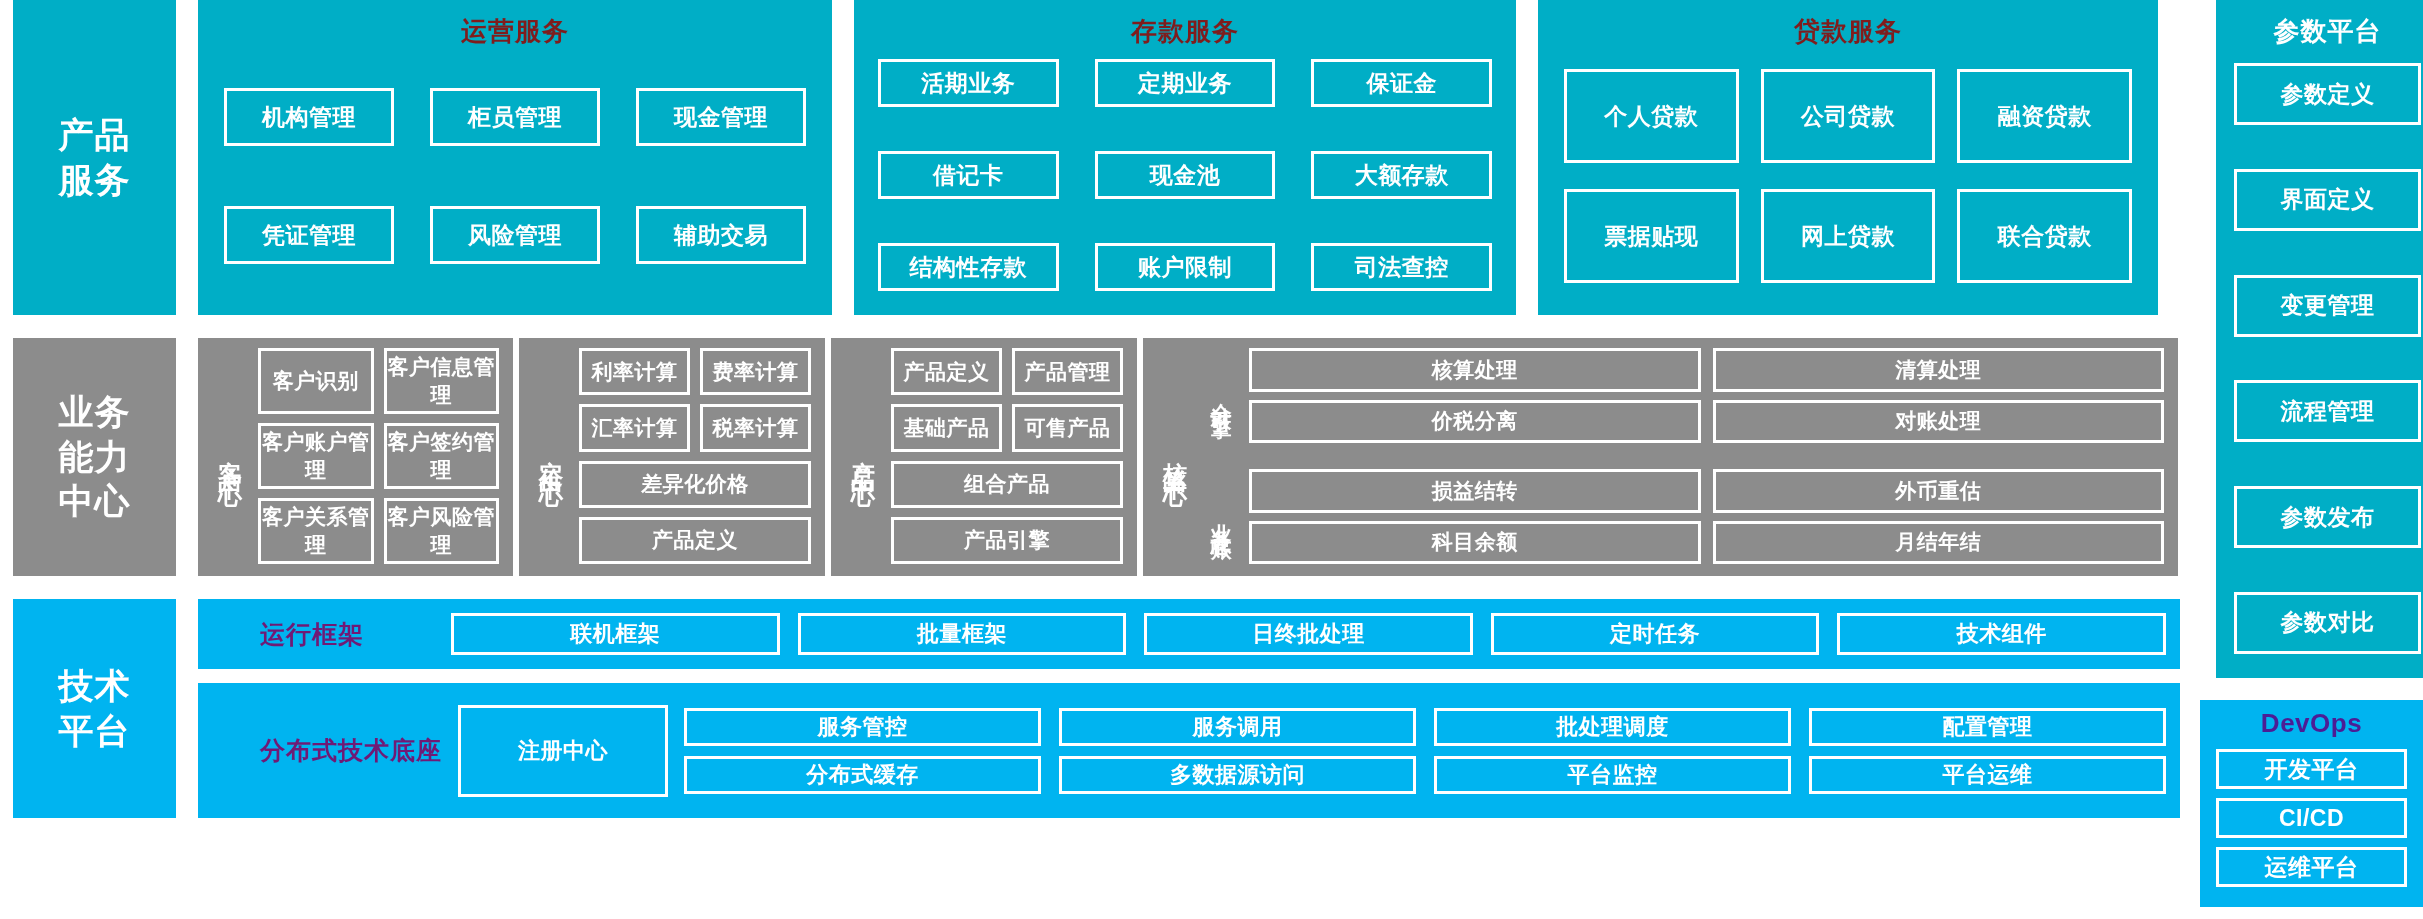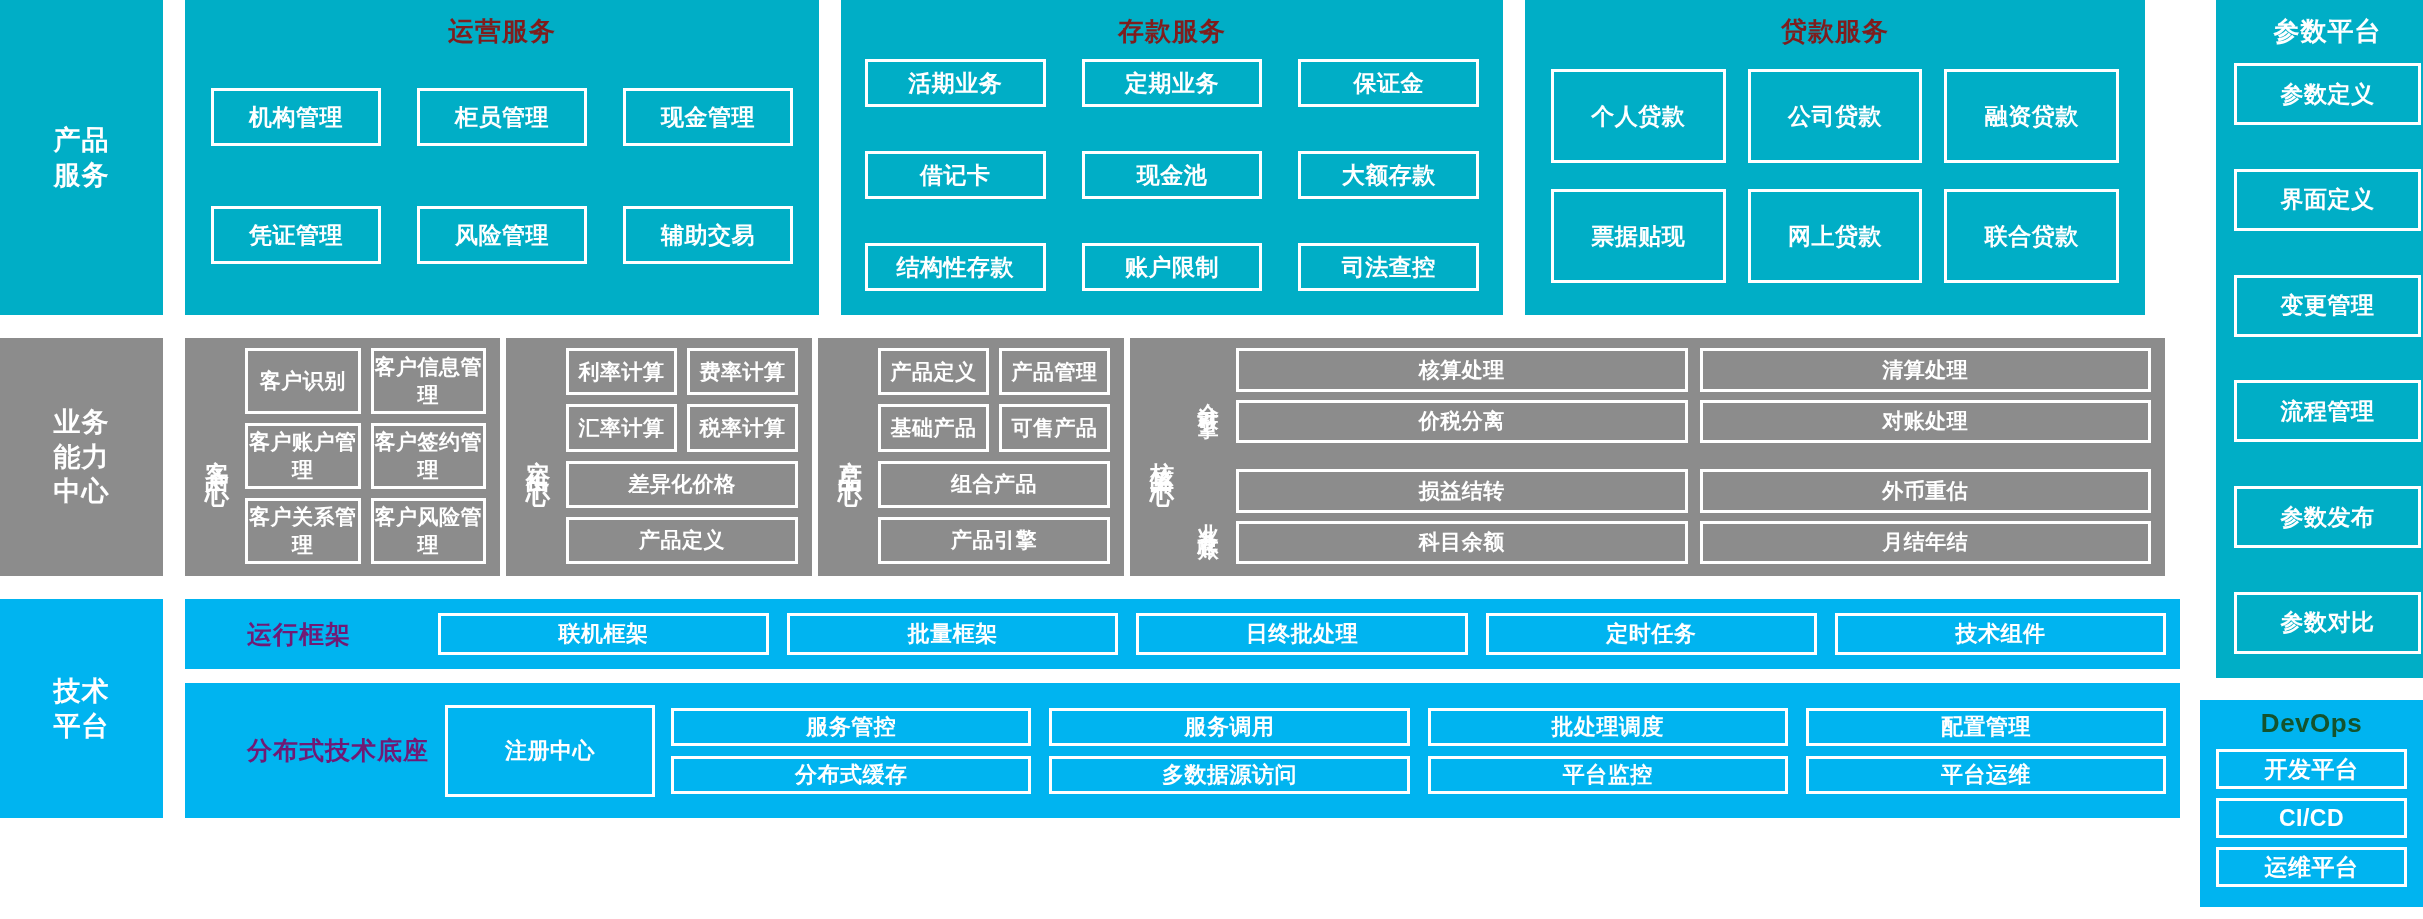--- a/index.html
+++ b/index.html
@@ -33,25 +33,26 @@
 
   
   .band-label {
     width: 163px;
     flex: 0 0 163px;
     display: flex;
     align-items: center;
     justify-content: center;
     color: #ffffff;
     font-weight: bold;
-    font-size: 27px;
+    font-size: 35px;
     line-height: 1.28;
     text-align: center;
     letter-spacing: 1px;
     box-sizing: border-box;
+    margin-left: 13px;
   }
   .band-label.teal  { background: #00aec6; }
   .band-label.gray  { background: #8c8c8c; }
   .band-label.blue  { background: #00b4f0; }
 
   .band-body {
     display: flex;
     flex: 1 1 auto;
     min-width: 0;
     box-sizing: border-box;
@@ -151,21 +152,21 @@
     left: 20px;
     width: 223px;
     height: 207px;
     background: #00b4f0;
     box-sizing: border-box;
     padding: 6px 16px 12px 16px;
     display: flex;
     flex-direction: column;
   }
   .devops-title {
-    color: #14532d;
+    color: #4c1d95;
     font-weight: bold;
     font-size: 26px;
     text-align: center;
     letter-spacing: 0.5px;
     padding: 2px 0 6px 0;
   }
   .devops-list {
     display: flex;
     flex-direction: column;
     gap: 9px;

